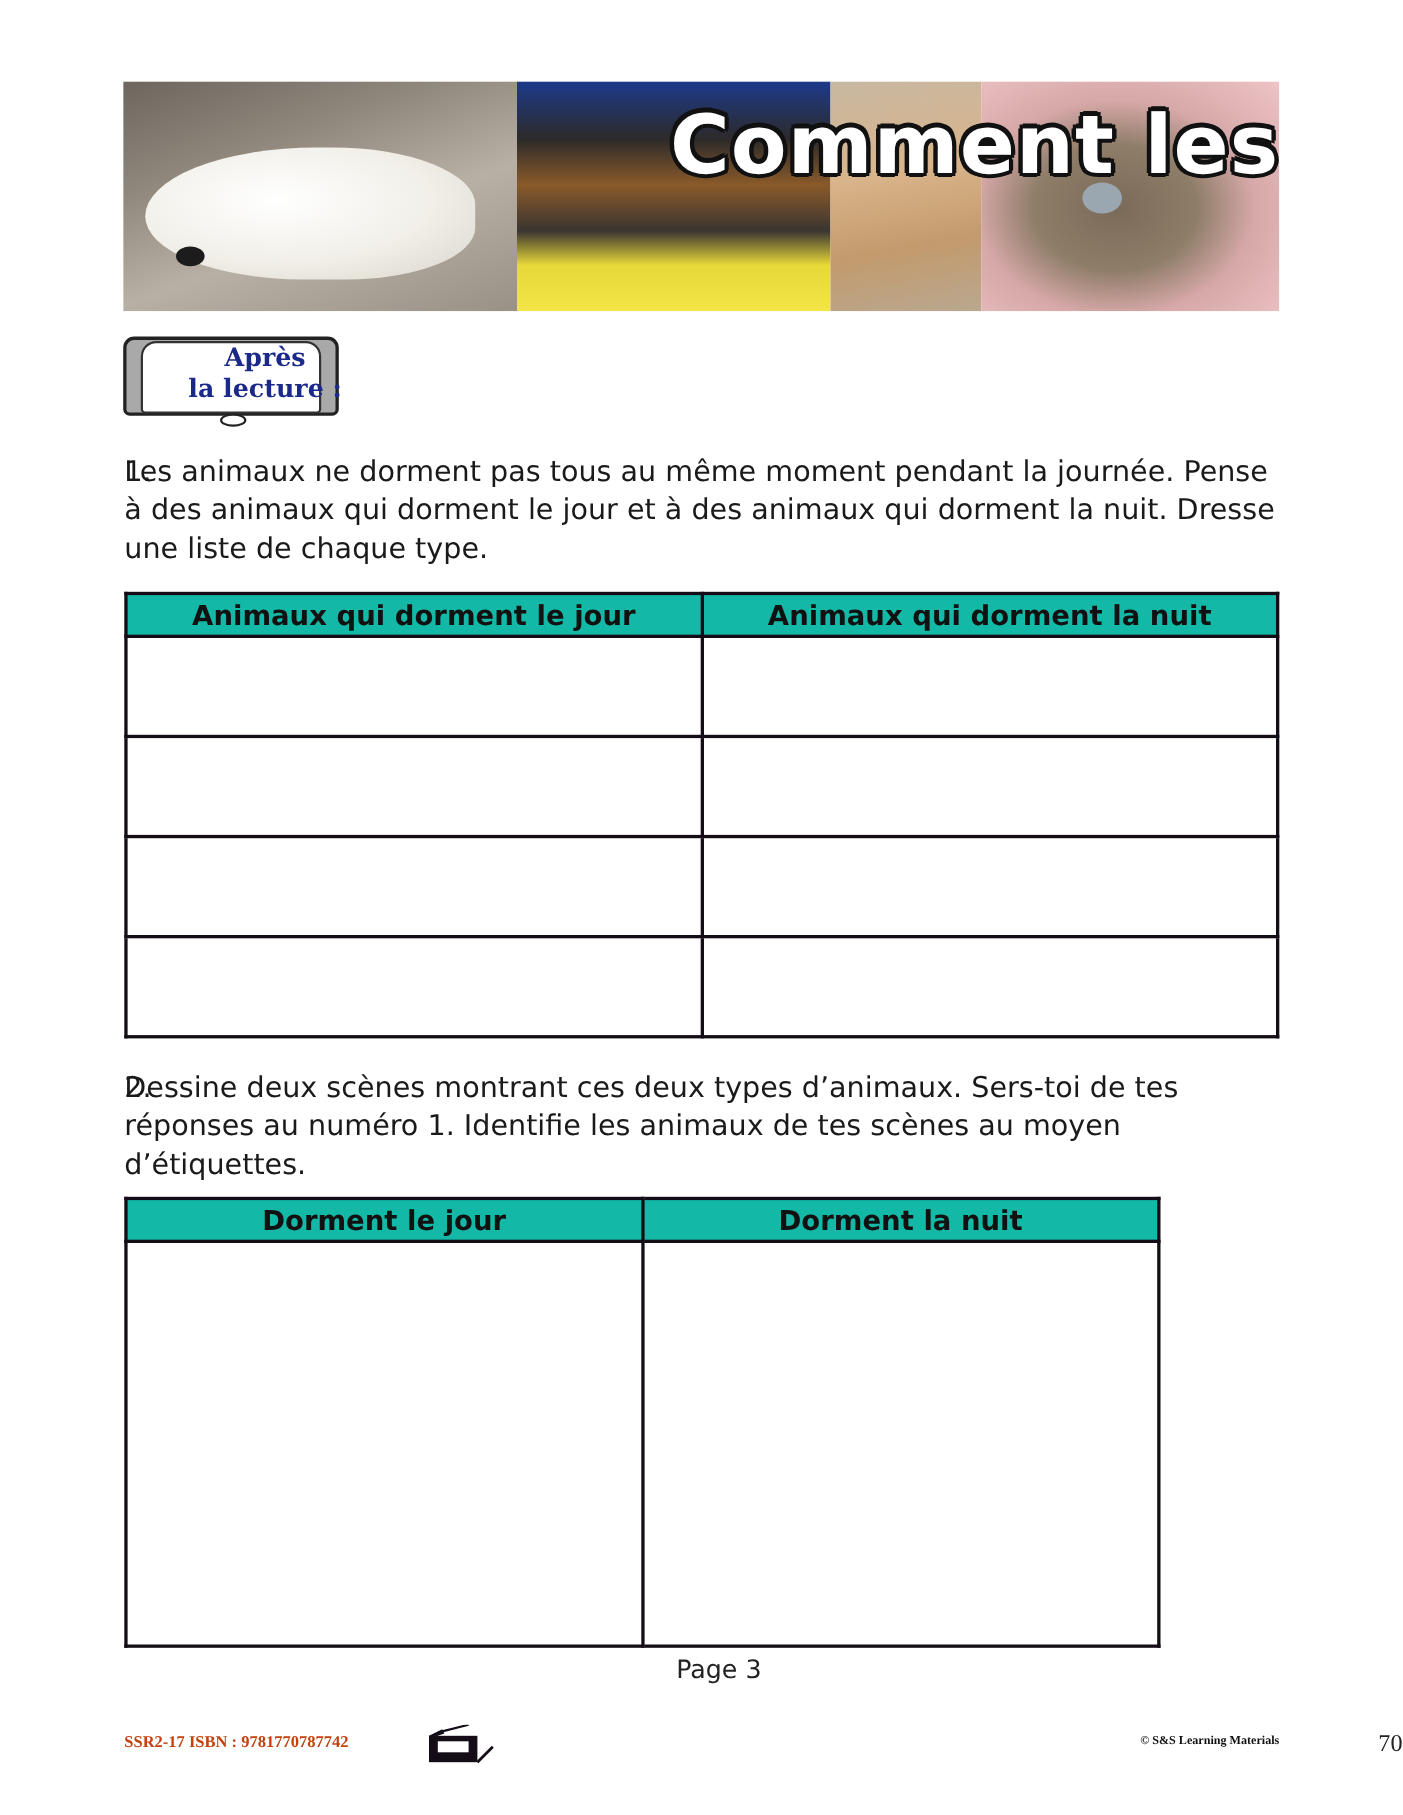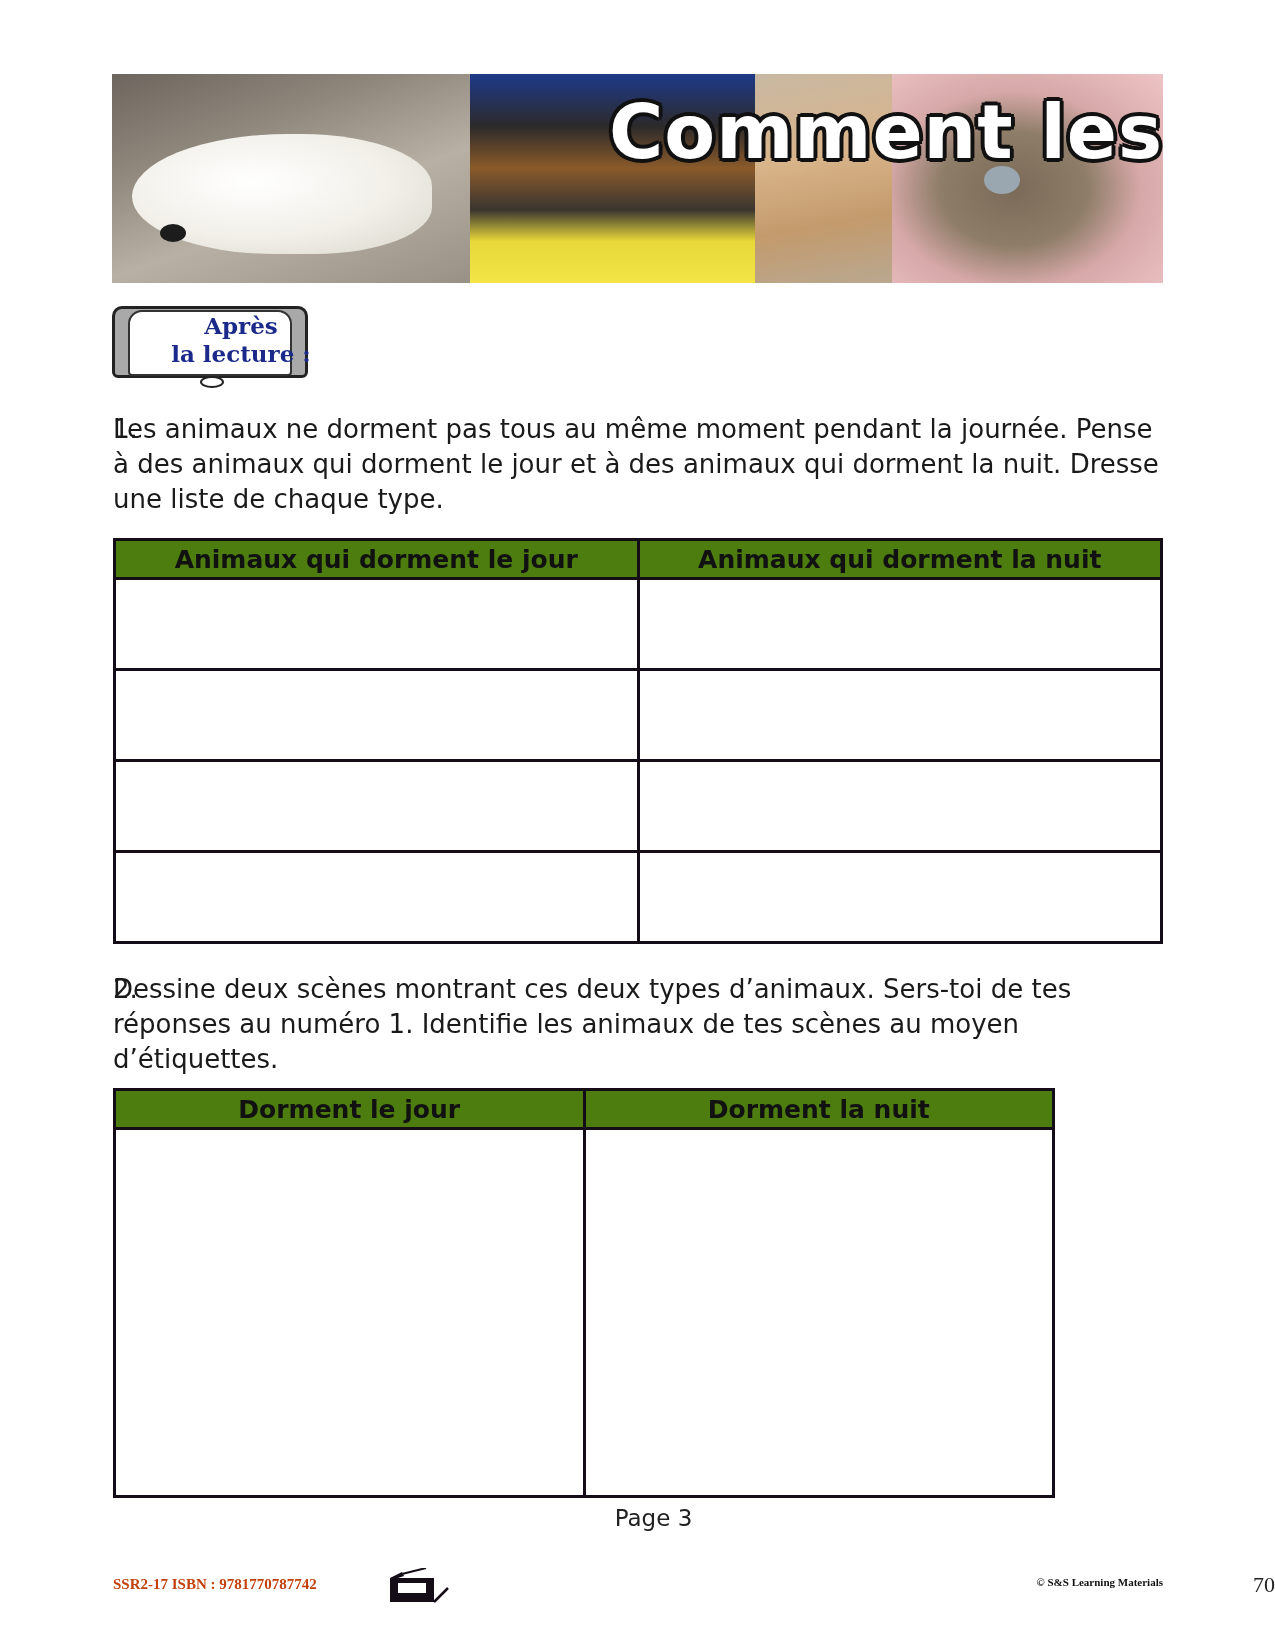--- a/index.html
+++ b/index.html
@@ -38,21 +38,21 @@
   
   .q { left:113px; width:1050px; font-size:26px; line-height:35px; color:#1a1a1a; }
   .q .num { position:absolute; left:0; top:0; }
   .q .body { }
   #q1 { top:412px; }
   #q2 { top:972px; }
 
   
   table.grid { position:absolute; border-collapse:collapse; table-layout:fixed; }
   table.grid td, table.grid th { border:3px solid #140d18; padding:0; }
-  table.grid th { background:#4d7c0f; font-weight:bold; font-size:25px; color:#111; height:36px; text-align:center; }
+  table.grid th { background:#14b8a6; font-weight:bold; font-size:25px; color:#111; height:36px; text-align:center; }
   #t1 { left:113px; top:538px; width:1050px; }
   #t1 td { height:88px; }
   #t2 { left:113px; top:1088px; width:942px; }
   #t2 td { height:365px; }
 
   #pagelabel { left:16px; width:1275px; top:1505px; text-align:center; font-size:23px; color:#222; }
 
   
   #footer-left { left:113px; top:1576px; font-family:"Liberation Serif", serif; font-weight:bold; font-size:15px; color:#c2410c; }
   #footer-icon { left:388px; top:1568px; width:72px; height:36px; }

